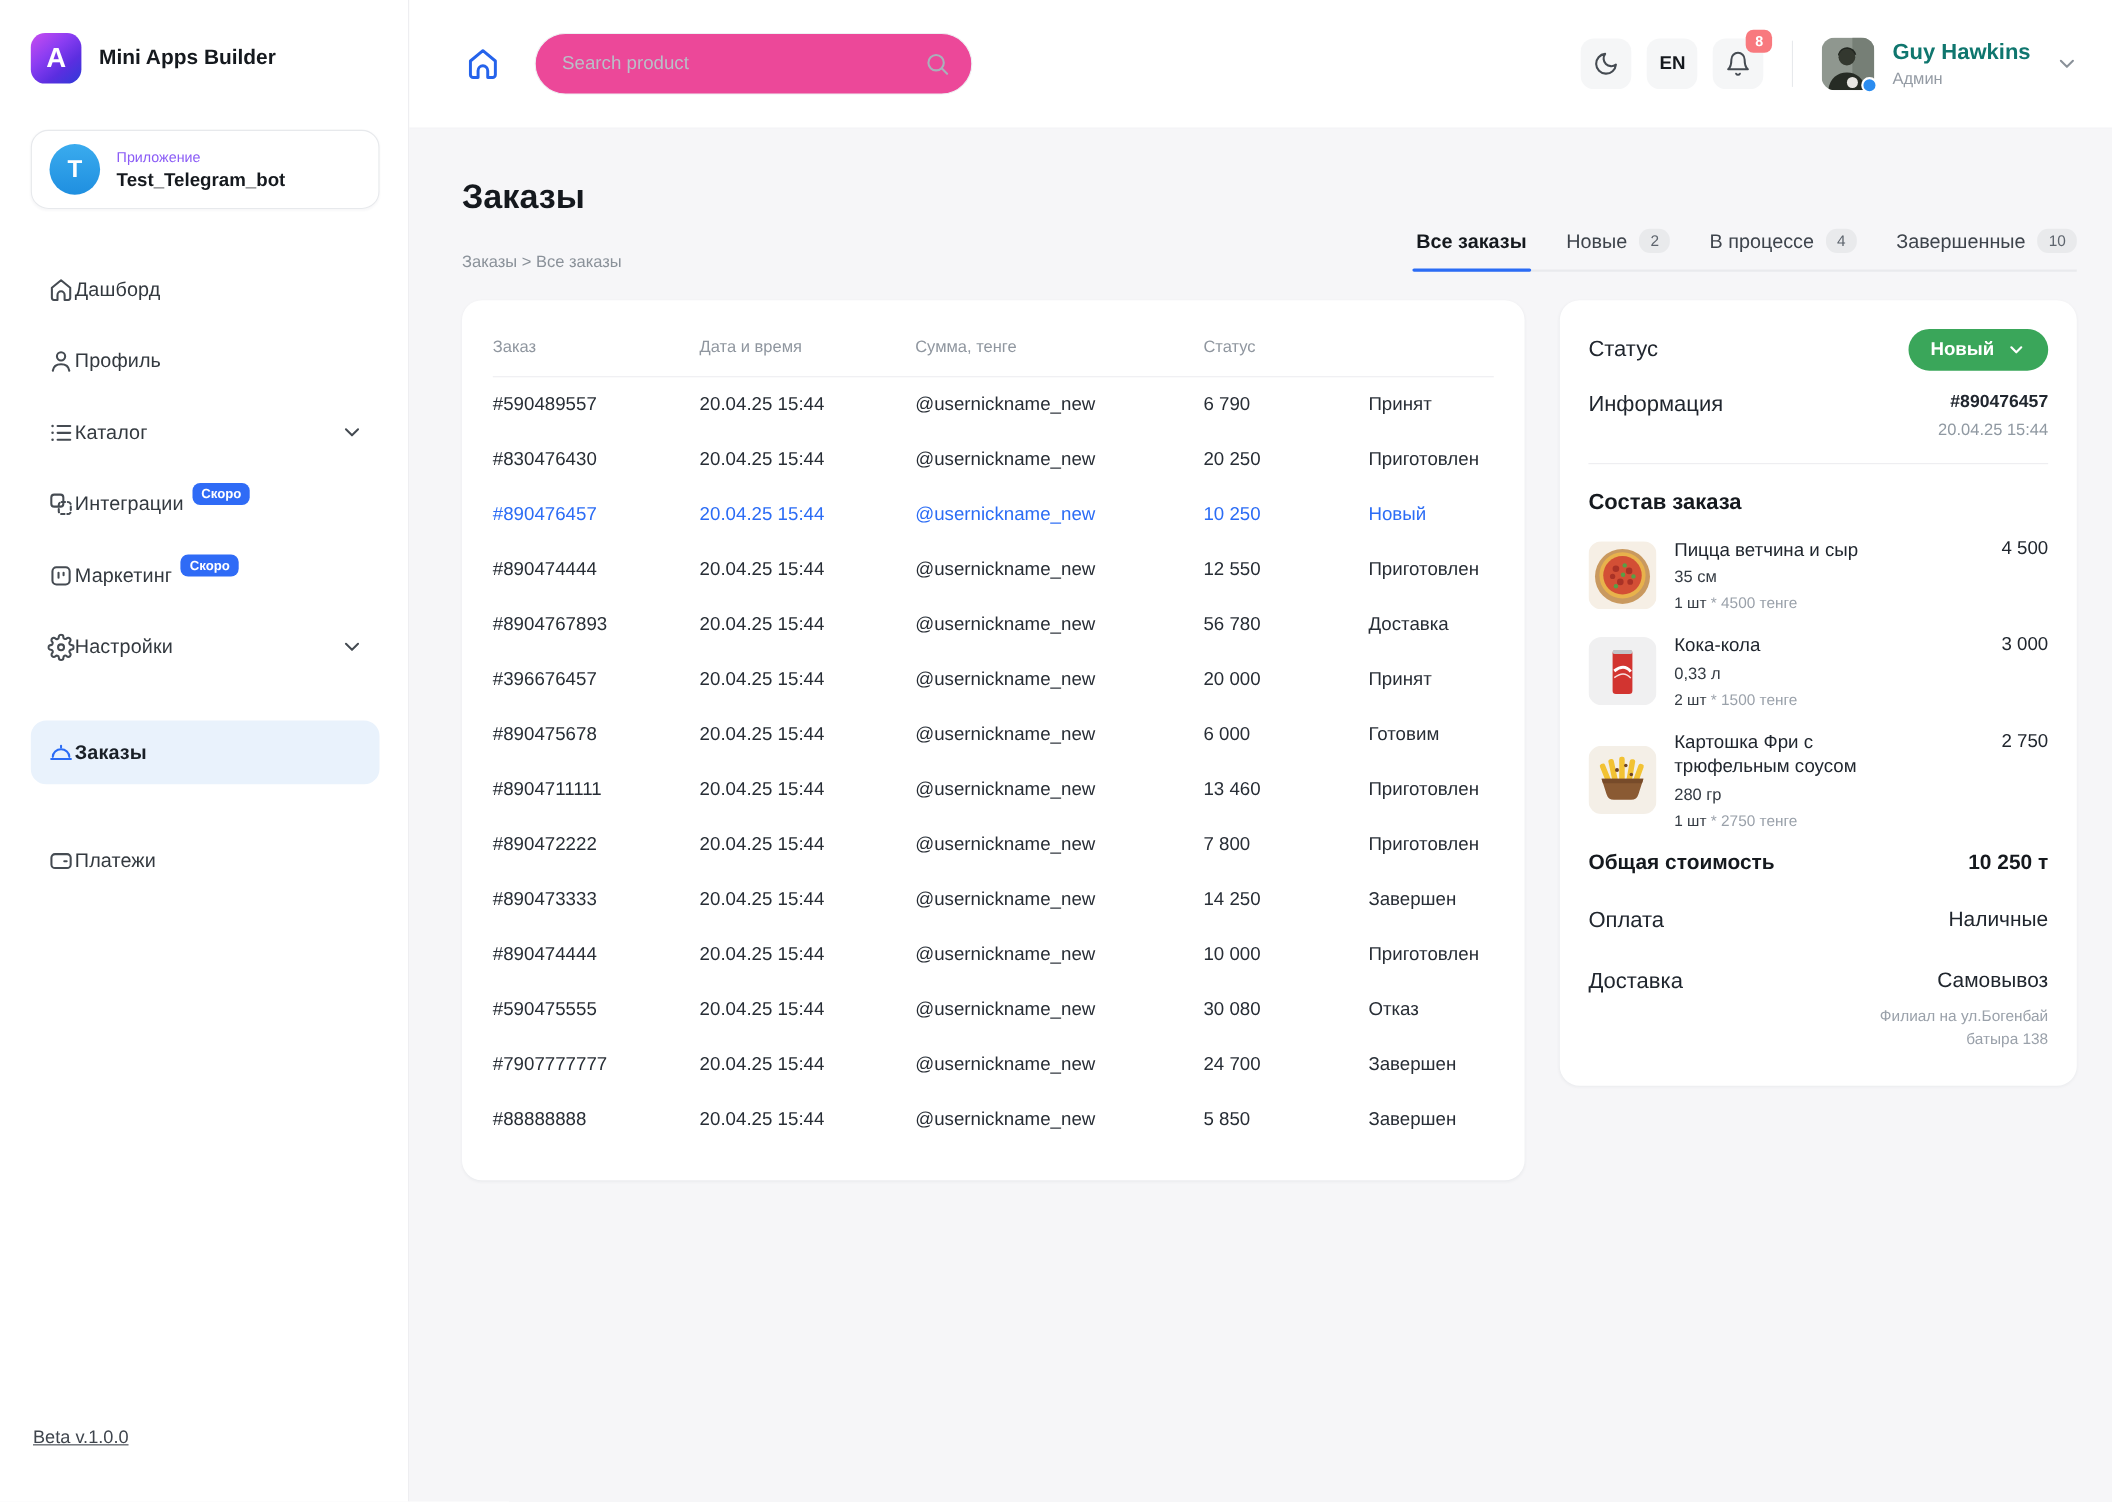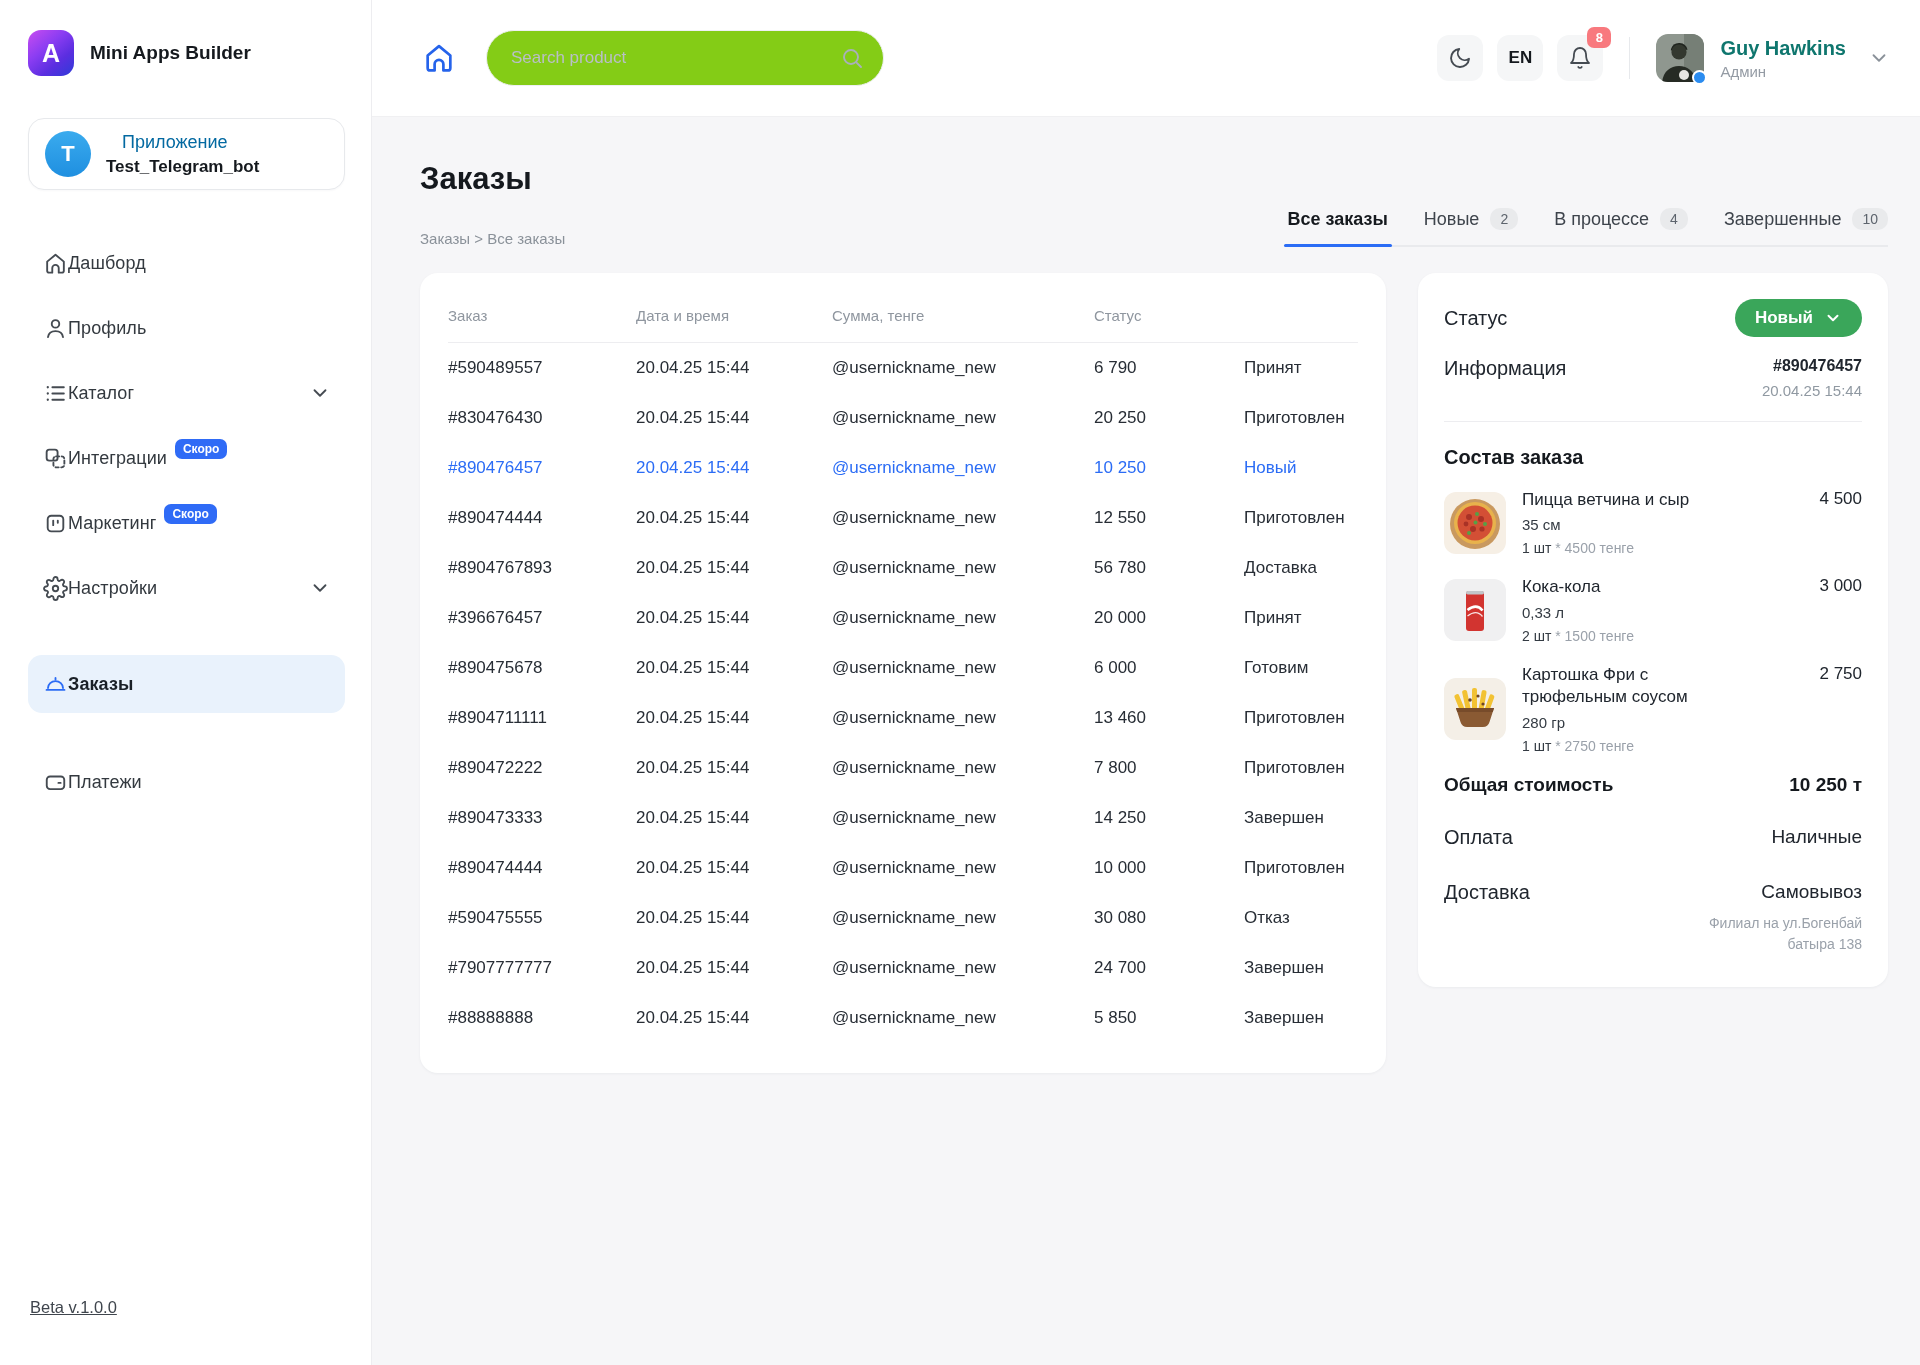--- a/index.html
+++ b/index.html
@@ -20,21 +20,21 @@
     display:flex; align-items:center; justify-content:center;
     color:#fff; font-size:25px; font-weight:700; }
   .logo-title { font-size:19px; font-weight:700; color:#15191e; }
 
   .app-card { margin-top:42px; margin-right:6px; border:1px solid #e7e9ec; border-radius:16px;
     padding:12px 16px; display:flex; gap:15px; align-items:center; background:#fff;
     box-shadow:0 1px 2px rgba(20,30,50,.03); }
   .app-avatar { width:46px; height:46px; border-radius:50%; flex:none;
     background:linear-gradient(180deg,#3aabee,#1f8fe0); display:flex; align-items:center;
     justify-content:center; color:#fff; font-size:22px; font-weight:600; }
-  .app-label { font-size:18px; color:#0369a1;margin-left:16px; }
+  .app-label { font-size:13px; color:#8b5cf6; }
   .app-name { font-size:17px; font-weight:700; margin-top:4px; color:#15191e; }
 
   .nav { margin-top:44px; padding-right:6px; }
   .nav-item { display:flex; align-items:center; height:58px; margin-bottom:7px;
     padding:0 14px; border-radius:14px; cursor:pointer; position:relative; }
   .nav-item .icon { width:26px; height:26px; flex:none; }
   .nav-label { font-size:18px; color:#33393f; font-weight:500; letter-spacing:.1px; }
   .nav-item.active { background:#e9f2fc; }
   .nav-item.active .icon { color:#2b6cf5; }
   .nav-item.active .nav-label { font-weight:700; color:#1a2027; }
@@ -45,21 +45,21 @@
     border-radius:7px; margin-left:8px; transform:translateY(-9px); white-space:nowrap; }
   .beta { position:absolute; left:30px; bottom:48px; font-size:16.5px; color:#3f454d;text-decoration:underline; }
 
   
   .main { flex:1; display:flex; flex-direction:column; height:100%; min-width:0; }
   .topbar { height:117px; background:#fff; display:flex; align-items:center;
     padding:0 30px 0 50px; border-bottom:1px solid #f0f0f2; flex:none; }
   .home-btn { cursor:pointer; color:#2563eb; }
   .search-wrap { position:relative; margin-left:30px; }
   .search-input { width:398px; height:56px; border:1.5px solid #eef0f3; border-radius:28px;
-    padding:0 58px 0 24px; font-size:17px; color:#333; outline:none; background:#84cc16;
+    padding:0 58px 0 24px; font-size:17px; color:#333; outline:none; background:#ec4899;
     font-family:inherit; }
   .search-input::placeholder { color:#b9bfc8; }
   .search-icon { position:absolute; right:20px; top:50%; transform:translateY(-50%);
     color:#a9b0ba; cursor:pointer; }
   .top-right { margin-left:auto; display:flex; align-items:center; }
   .icon-btn { width:46px; height:46px; border-radius:12px; background:#f5f6f7;
     display:flex; align-items:center; justify-content:center; position:relative;
     cursor:pointer; margin-left:14px; color:#22272e; }
   .lang-btn { font-size:17px; font-weight:600; color:#15191e; }
   .noti-badge { position:absolute; top:-8px; right:-8px; background:#f8797e; color:#fff;

